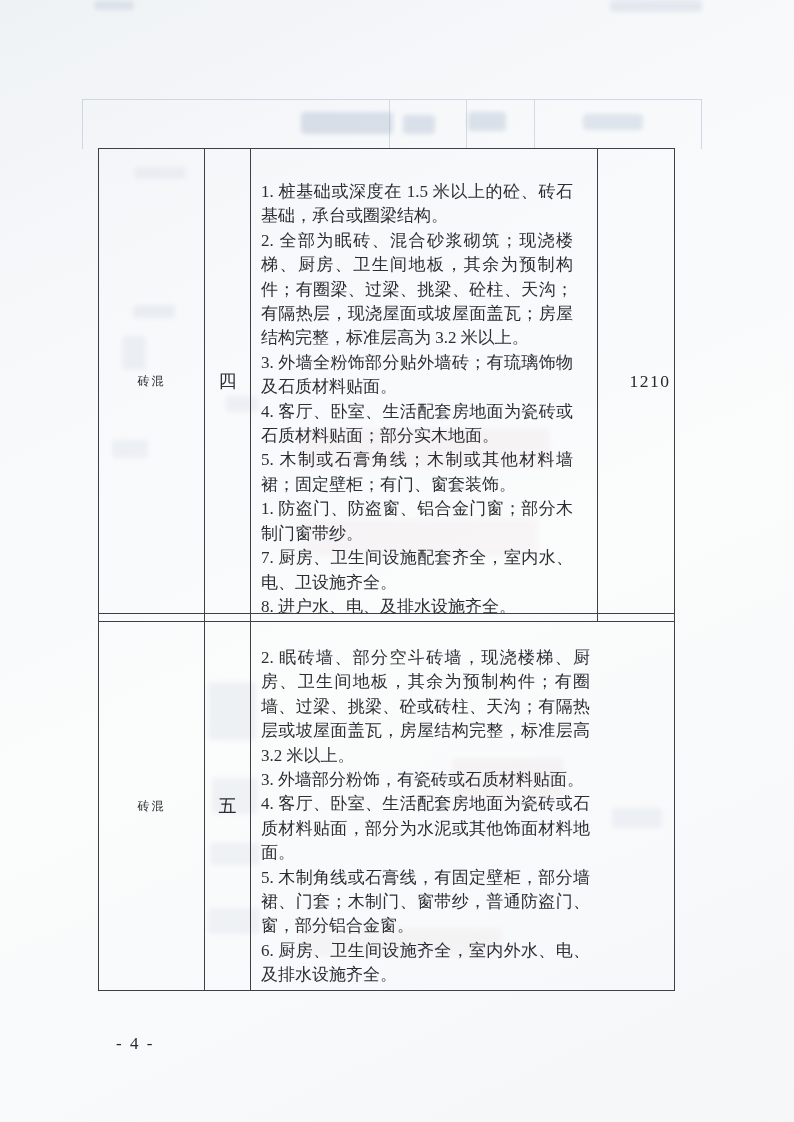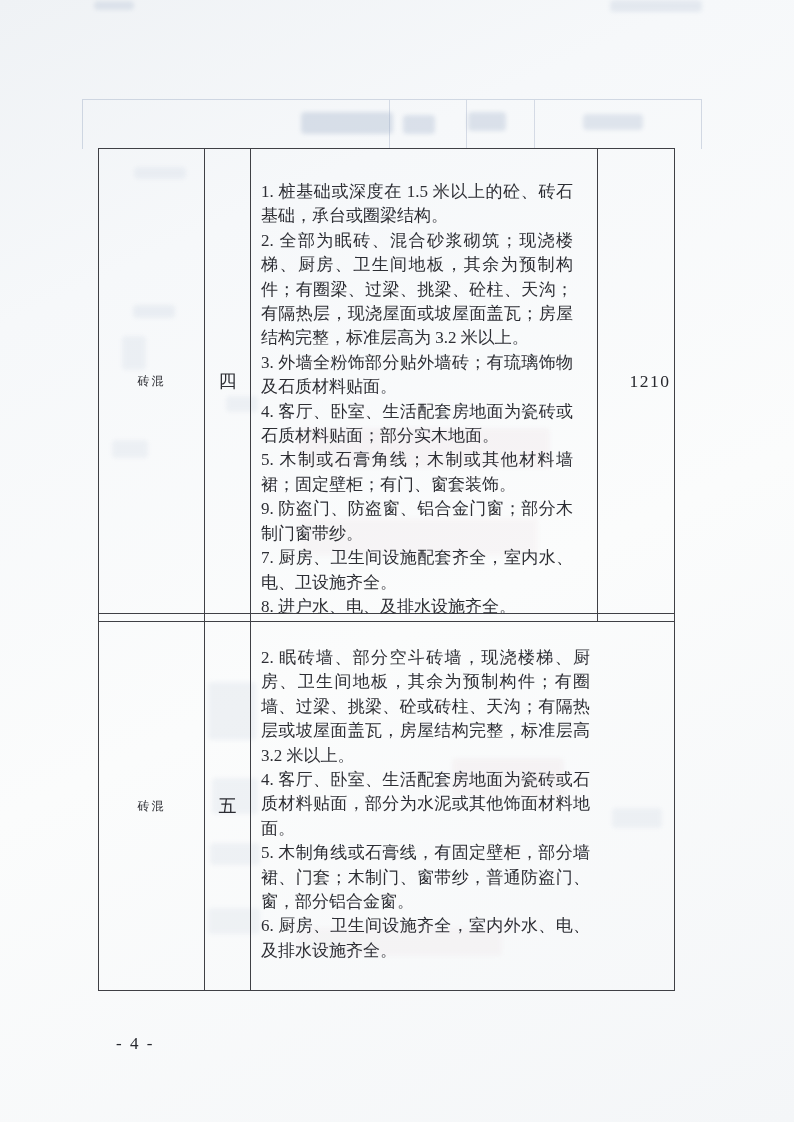--- a/index.html
+++ b/index.html
@@ -127,21 +127,21 @@
       </div>
       <div class="cell c-center">
         <span class="grade-label">四</span>
       </div>
       <div class="cell c-desc">
         <p>1. 桩基础或深度在 1.5 米以上的砼、砖石基础，承台或圈梁结构。</p>
         <p>2. 全部为眠砖、混合砂浆砌筑；现浇楼梯、厨房、卫生间地板，其余为预制构件；有圈梁、过梁、挑梁、砼柱、天沟；有隔热层，现浇屋面或坡屋面盖瓦；房屋结构完整，标准层高为 3.2 米以上。</p>
         <p>3. 外墙全粉饰部分贴外墙砖；有琉璃饰物及石质材料贴面。</p>
         <p>4. 客厅、卧室、生活配套房地面为瓷砖或石质材料贴面；部分实木地面。</p>
         <p>5. 木制或石膏角线；木制或其他材料墙裙；固定壁柜；有门、窗套装饰。</p>
-        <p>9. 防盗门、防盗窗、铝合金门窗；部分木制门窗带纱。</p>
+        <p>1. 防盗门、防盗窗、铝合金门窗；部分木制门窗带纱。</p>
         <p>7. 厨房、卫生间设施配套齐全，室内水、电、卫设施齐全。</p>
         <p>8. 进户水、电、及排水设施齐全。</p>
       </div>
       <div class="cell c-center">
         <span class="price-label">1210</span>
       </div>
     </section>
 
     <div class="gap-grid">
       <div class="cell"></div>
@@ -152,20 +152,21 @@
 
     <section class="trow row2">
       <div class="cell c-center">
         <span class="structure-label">砖混</span>
       </div>
       <div class="cell c-center">
         <span class="grade-label">五</span>
       </div>
       <div class="cell c-desc">
         <p>2. 眠砖墙、部分空斗砖墙，现浇楼梯、厨房、卫生间地板，其余为预制构件；有圈墙、过梁、挑梁、砼或砖柱、天沟；有隔热层或坡屋面盖瓦，房屋结构完整，标准层高 3.2 米以上。</p>
+        <p>3. 外墙部分粉饰，有瓷砖或石质材料贴面。</p>
         <p>4. 客厅、卧室、生活配套房地面为瓷砖或石质材料贴面，部分为水泥或其他饰面材料地面。</p>
         <p>5. 木制角线或石膏线，有固定壁柜，部分墙裙、门套；木制门、窗带纱，普通防盗门、窗，部分铝合金窗。</p>
         <p>6. 厨房、卫生间设施齐全，室内外水、电、及排水设施齐全。</p>
       </div>
     </section>
 
   </div>
 
   <div class="page-number">- 4 -</div>
 

